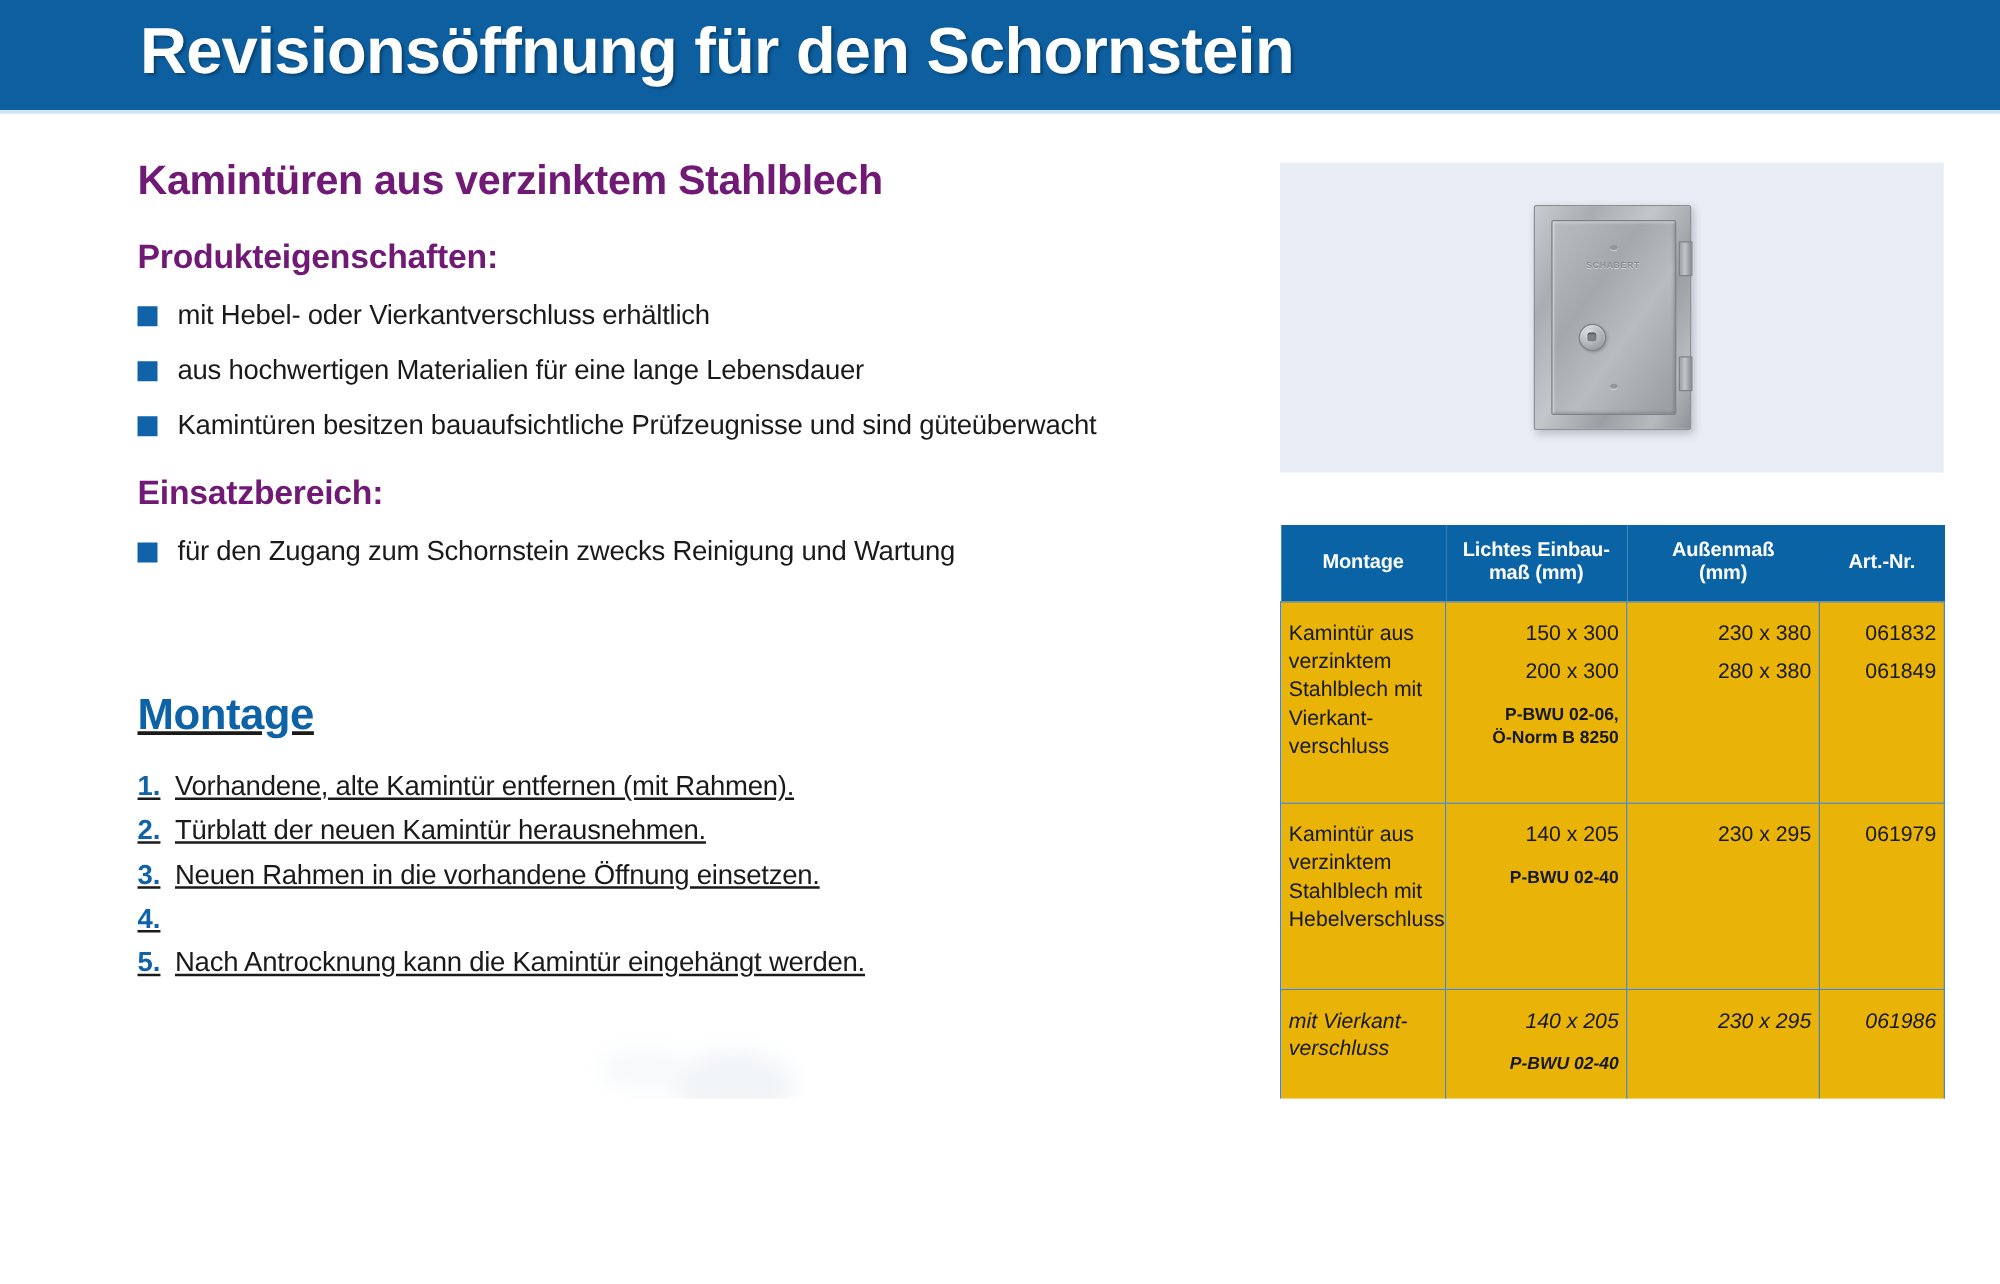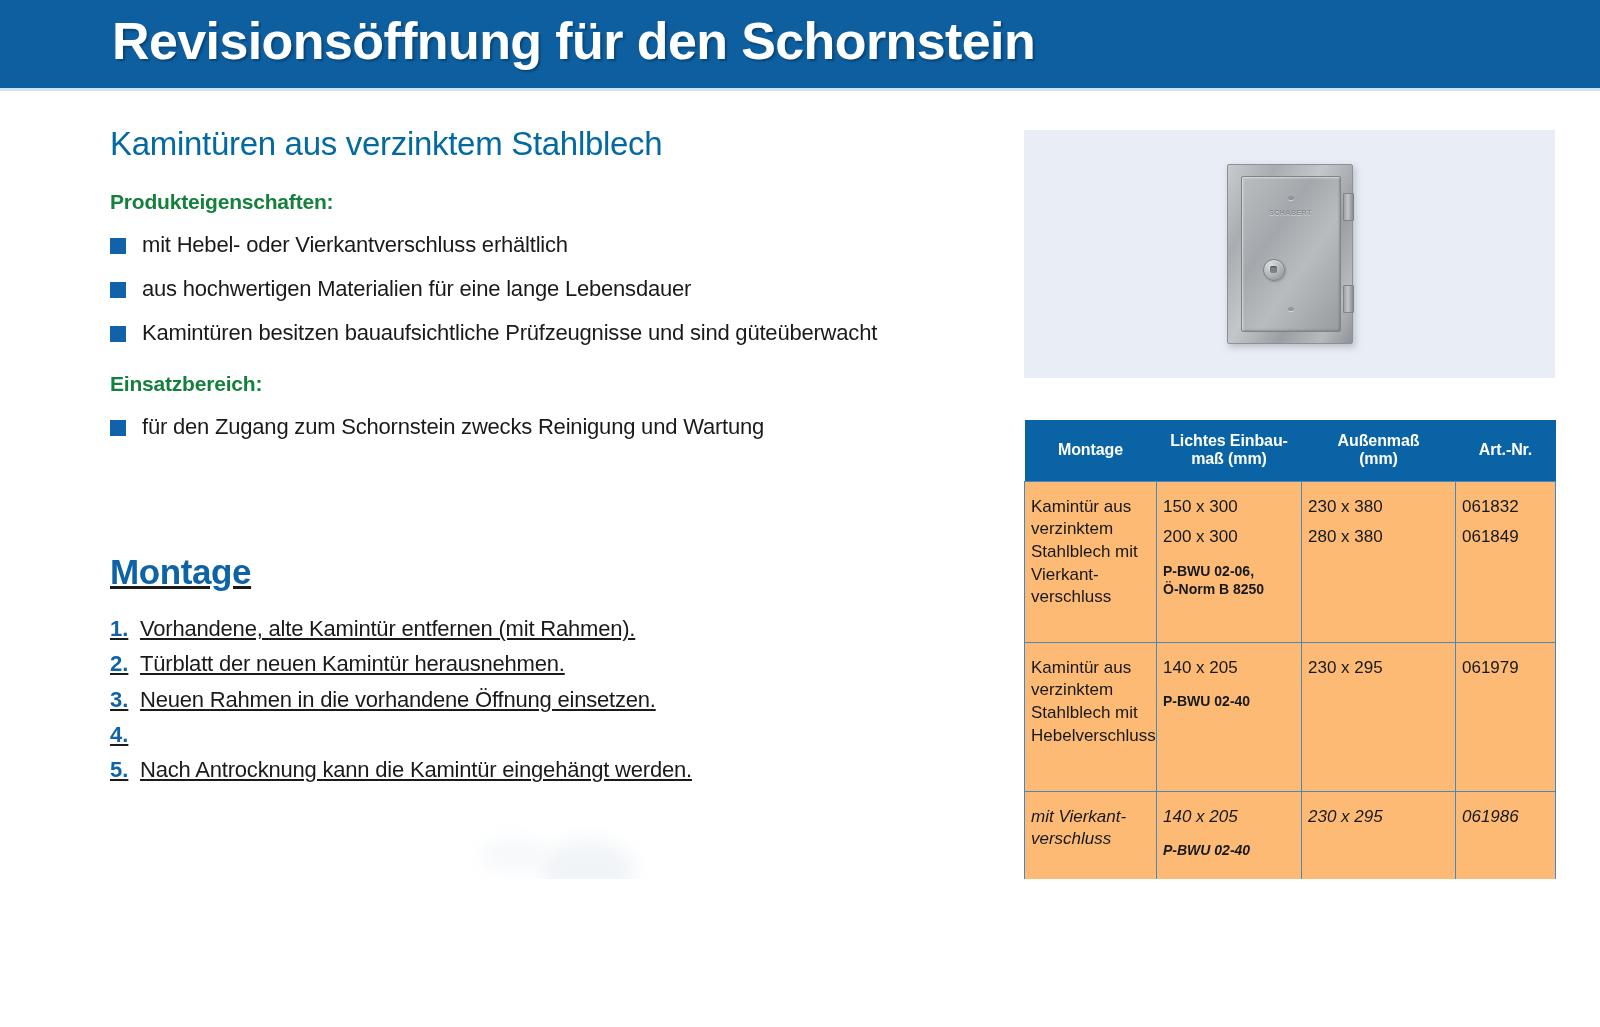--- a/index.html
+++ b/index.html
@@ -52,30 +52,30 @@
 
   
   .left-col {
     position: absolute;
     left: 110px;
     top: 126px;
     width: 880px;
   }
   .subtitle {
     font-size: 33px;
-    font-weight: normal;
-    color: #0369a1;
+    font-weight: bold;
+    color: #701a75;
     letter-spacing: -0.3px;
     margin: 0 0 28px 0;
     line-height: 1.1;
   }
   .section-label {
-    font-size: 21px;
-    font-weight: bold;
-    color: #15803d;
+    font-size: 27px;
+    font-weight: bold;
+    color: #701a75;
     margin: 0 0 18px 0;
     letter-spacing: -0.2px;
   }
   .bullet-list {
     list-style: none;
     margin: 0 0 26px 0;
     padding: 0;
   }
   .bullet-item {
     display: flex;
@@ -263,39 +263,39 @@
     color: #ffffff;
     font-size: 16px;
     font-weight: bold;
     text-align: center;
     padding: 12px 4px 13px 4px;
     line-height: 1.12;
     border: none;
     letter-spacing: -0.1px;
   }
   .spec-table td {
-    background: #fdba74;
+    background: #eab308;
     border: 1px solid #4a86bd;
     vertical-align: top;
     padding: 14px 6px 16px 6px;
     font-size: 17px;
     color: #16191c;
     line-height: 1.33;
   }
   .col-artikel  { width: 132px; }
   .col-einbau   { width: 145px; }
   .col-aussen   { width: 154px; }
   .col-artnr    { width: 100px; }
 
   .cell-artikel {
     text-align: left;
     padding-left: 10px;
     font-size: 17px;
   }
-  .cell-center { text-align: left; }
+  .cell-center { text-align: right; }
   .cell-note {
     display: block;
     margin-top: 14px;
     font-size: 14px;
     font-weight: bold;
     line-height: 1.25;
     color: #16191c;
   }
   .cell-line2 { display: block; margin-top: 8px; }
   .row-tall td { height: 130px; }

